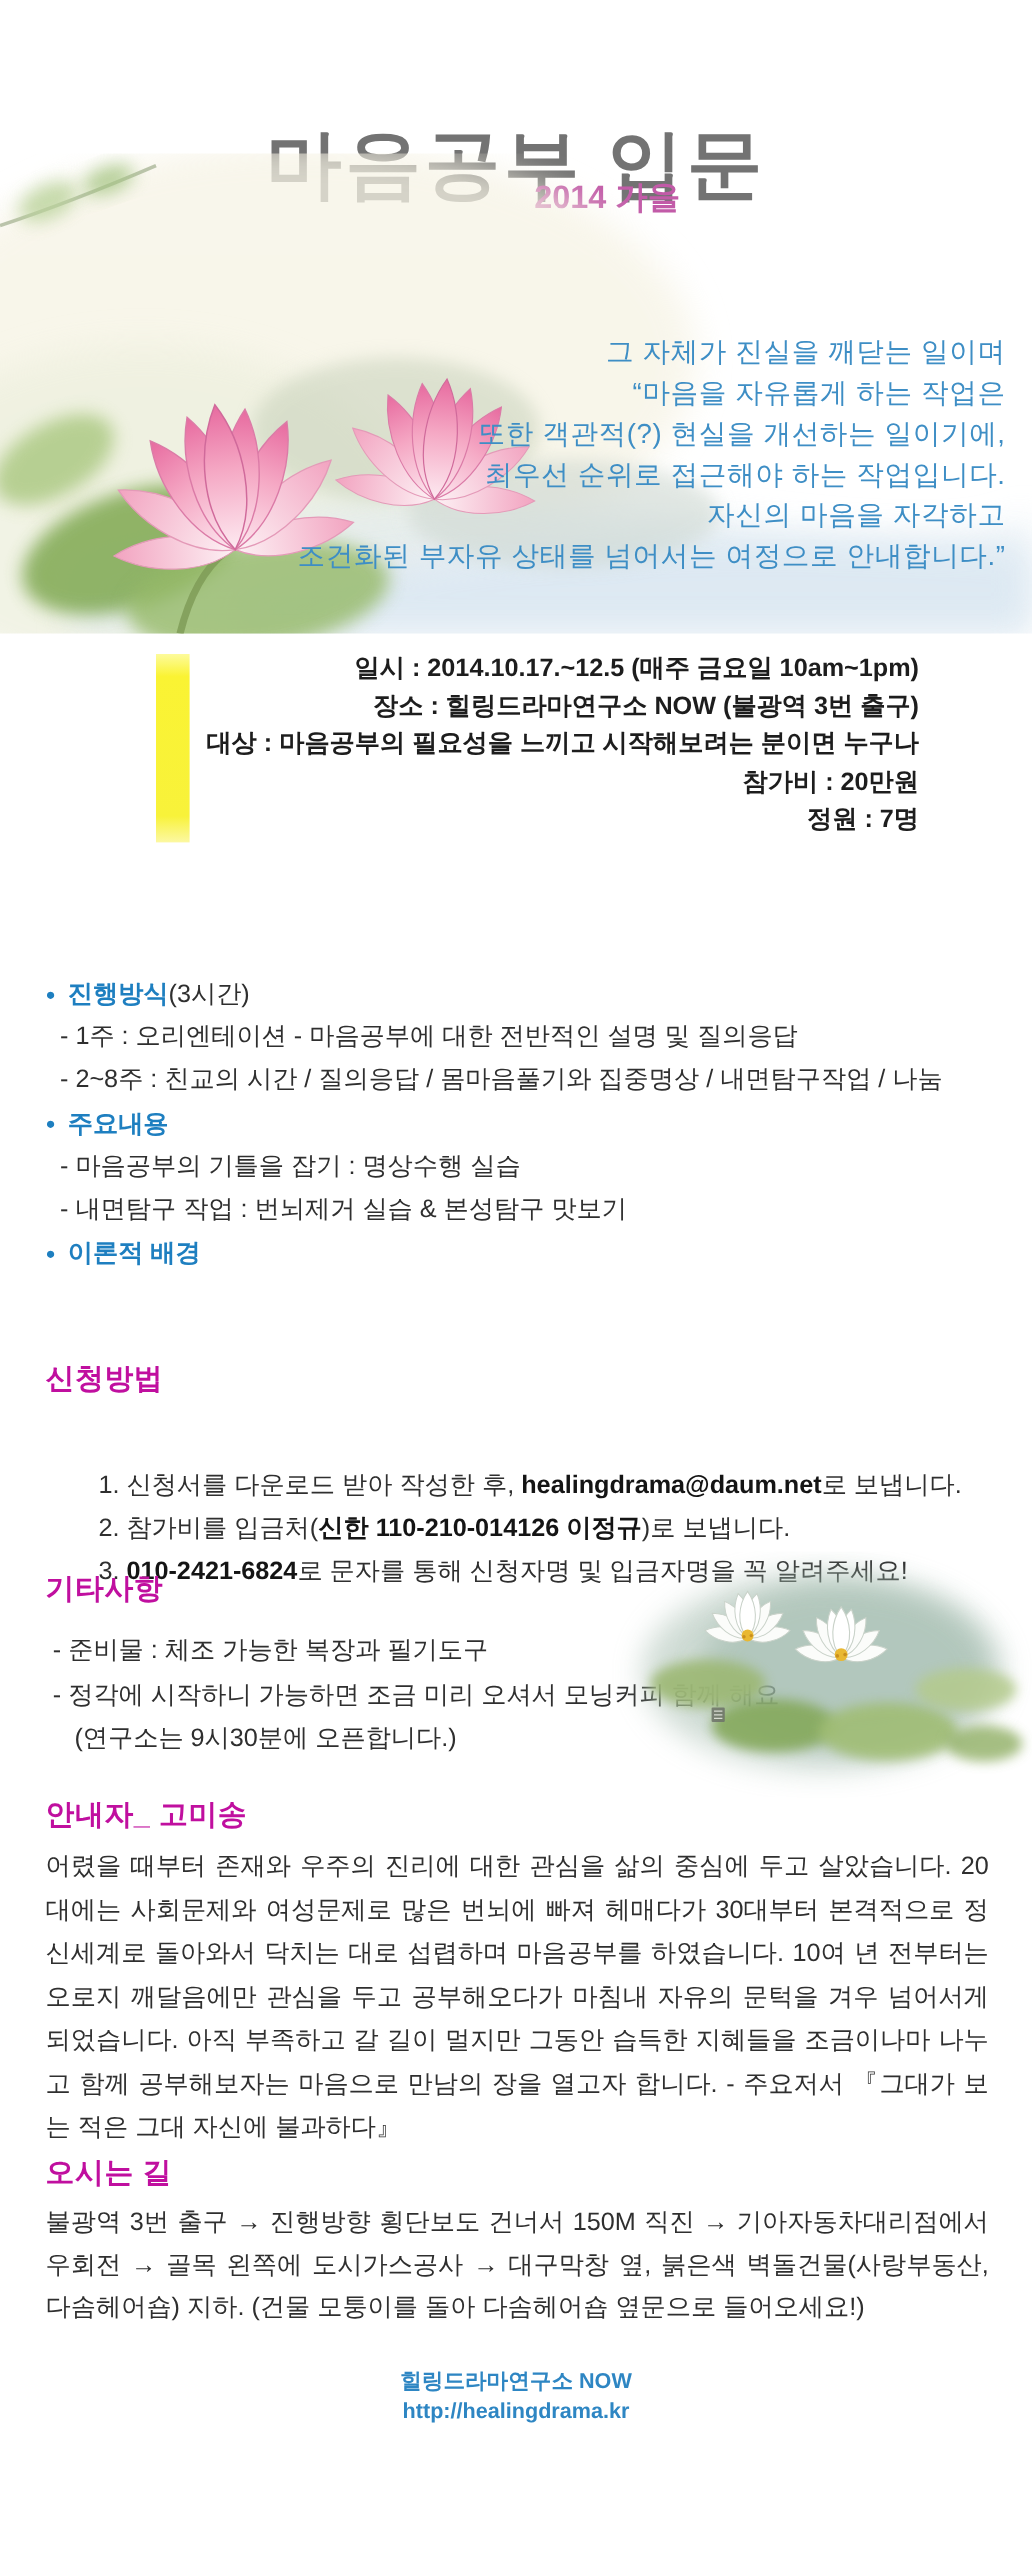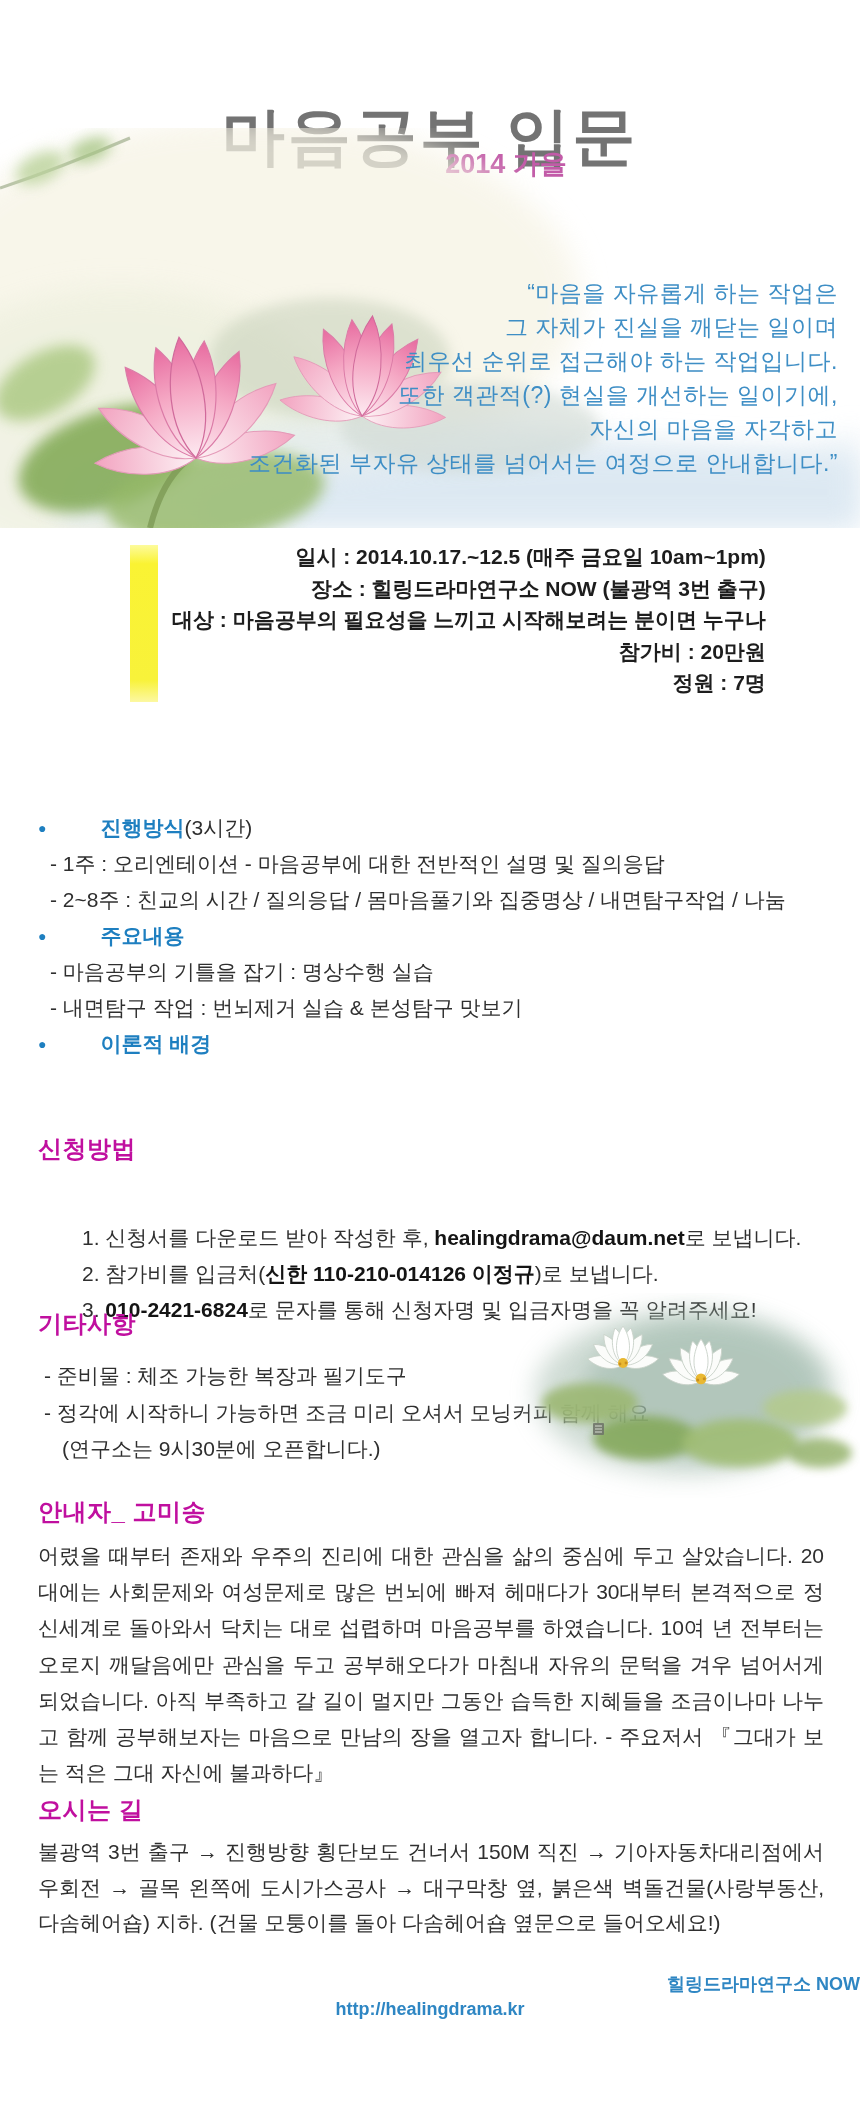--- a/index.html
+++ b/index.html
@@ -30,21 +30,21 @@
   .h-program { top:770px; }
   .h-apply   { top:1133px; }
   .h-etc     { top:1308px; }
   .h-guide   { top:1496px; }
   .h-dir     { top:1794px; }
 
   
   .program-list { position:absolute; top:810px; left:38px; width:800px; }
   .program-list .row { height:36px; line-height:36px; font-size:21px; color:#2f2f2f; white-space:nowrap; }
   .bullet-dot { color:#1e7fc0; font-size:14px; margin-right:10px; vertical-align:2px; }
-  .bullet-label { color:#1e7fc0; font-weight:600;margin-left:44px; }
+  .bullet-label { color:#1e7fc0; font-weight:600; }
   .bullet-suffix { color:#2f2f2f; }
   .item { padding-left:12px; }
 
   
   .apply-list { position:absolute; top:1220px; left:38px; width:800px;margin-left:44px; }
   .apply-list .row { height:36px; line-height:36px; font-size:21px; color:#2f2f2f; white-space:nowrap; }
   .apply-list .bold { font-weight:bold; color:#141414; }
 
   
   .etc-list { position:absolute; top:1358px; left:44px; width:560px; }
@@ -53,21 +53,21 @@
 
   .lily-art { position:absolute; top:1293px; left:505px; }
 
   
   .guide-p { position:absolute; top:1538px; left:38px; width:786px; margin:0;
              font-size:21px; line-height:36.2px; text-align:justify; color:#2f2f2f; }
   .dir-p   { position:absolute; top:1834px; left:38px; width:786px; margin:0;
              font-size:21px; line-height:35.5px; text-align:justify; color:#2f2f2f; }
 
   
-  .footer-org { position:absolute; top:1972px; left:0; width:860px; text-align:right;
+  .footer-org { position:absolute; top:1972px; left:0; width:860px; text-align:center;
                 color:#2e86c3; font-size:18px; font-weight:600; }
   .footer-url { position:absolute; top:1999px; left:0; width:860px; text-align:center;
                 color:#2e86c3; font-size:18px; font-weight:600; }
 </style>
 </head>
 <body>
 
 <div class="poster">
 
   <h1 class="title">마음공부 입문</h1>
@@ -114,24 +114,24 @@
     <ellipse cx="470" cy="300" rx="130" ry="45" fill="#cbd5cd" opacity="0.55" filter="url(#wash2)"></ellipse>
     <ellipse cx="45" cy="255" rx="55" ry="30" fill="#a9c77f" opacity="0.8" transform="rotate(-30 45 255)" filter="url(#wash2)"></ellipse>
     <ellipse cx="110" cy="330" rx="95" ry="48" fill="#7fa851" opacity="0.85" transform="rotate(-18 110 330)" filter="url(#wash2)"></ellipse>
     <ellipse cx="215" cy="368" rx="110" ry="44" fill="#95b968" opacity="0.8" transform="rotate(-8 215 368)" filter="url(#wash2)"></ellipse>
     <path d="M150 400 Q 162 352 188 332" stroke="#7d9a55" stroke-width="6" fill="none" opacity="0.8"></path>
     <use href="#bloom" transform="translate(362,288) scale(0.95) rotate(6)"></use>
     <use href="#bloom" transform="translate(196,330) scale(1.15) rotate(-8)"></use>
   </svg>
 
   <div class="quote">
+    <div>그 자체가 진실을 깨닫는 일이며</div>
     <div>“마음을 자유롭게 하는 작업은</div>
-    <div>그 자체가 진실을 깨닫는 일이며</div>
+    <div>또한 객관적(?) 현실을 개선하는 일이기에,</div>
     <div>최우선 순위로 접근해야 하는 작업입니다.</div>
-    <div>또한 객관적(?) 현실을 개선하는 일이기에,</div>
     <div>자신의 마음을 자각하고</div>
     <div>조건화된 부자유 상태를 넘어서는 여정으로 안내합니다.”</div>
   </div>
 
   <section class="details">
     <div class="ybar"></div>
     <div class="detail-line">일시 : 2014.10.17.~12.5 (매주 금요일 10am~1pm)</div>
     <div class="detail-line">장소 : 힐링드라마연구소 NOW (불광역 3번 출구)</div>
     <div class="detail-line">대상 : 마음공부의 필요성을 느끼고 시작해보려는 분이면 누구나</div>
     <div class="detail-line">참가비 : 20만원</div>

